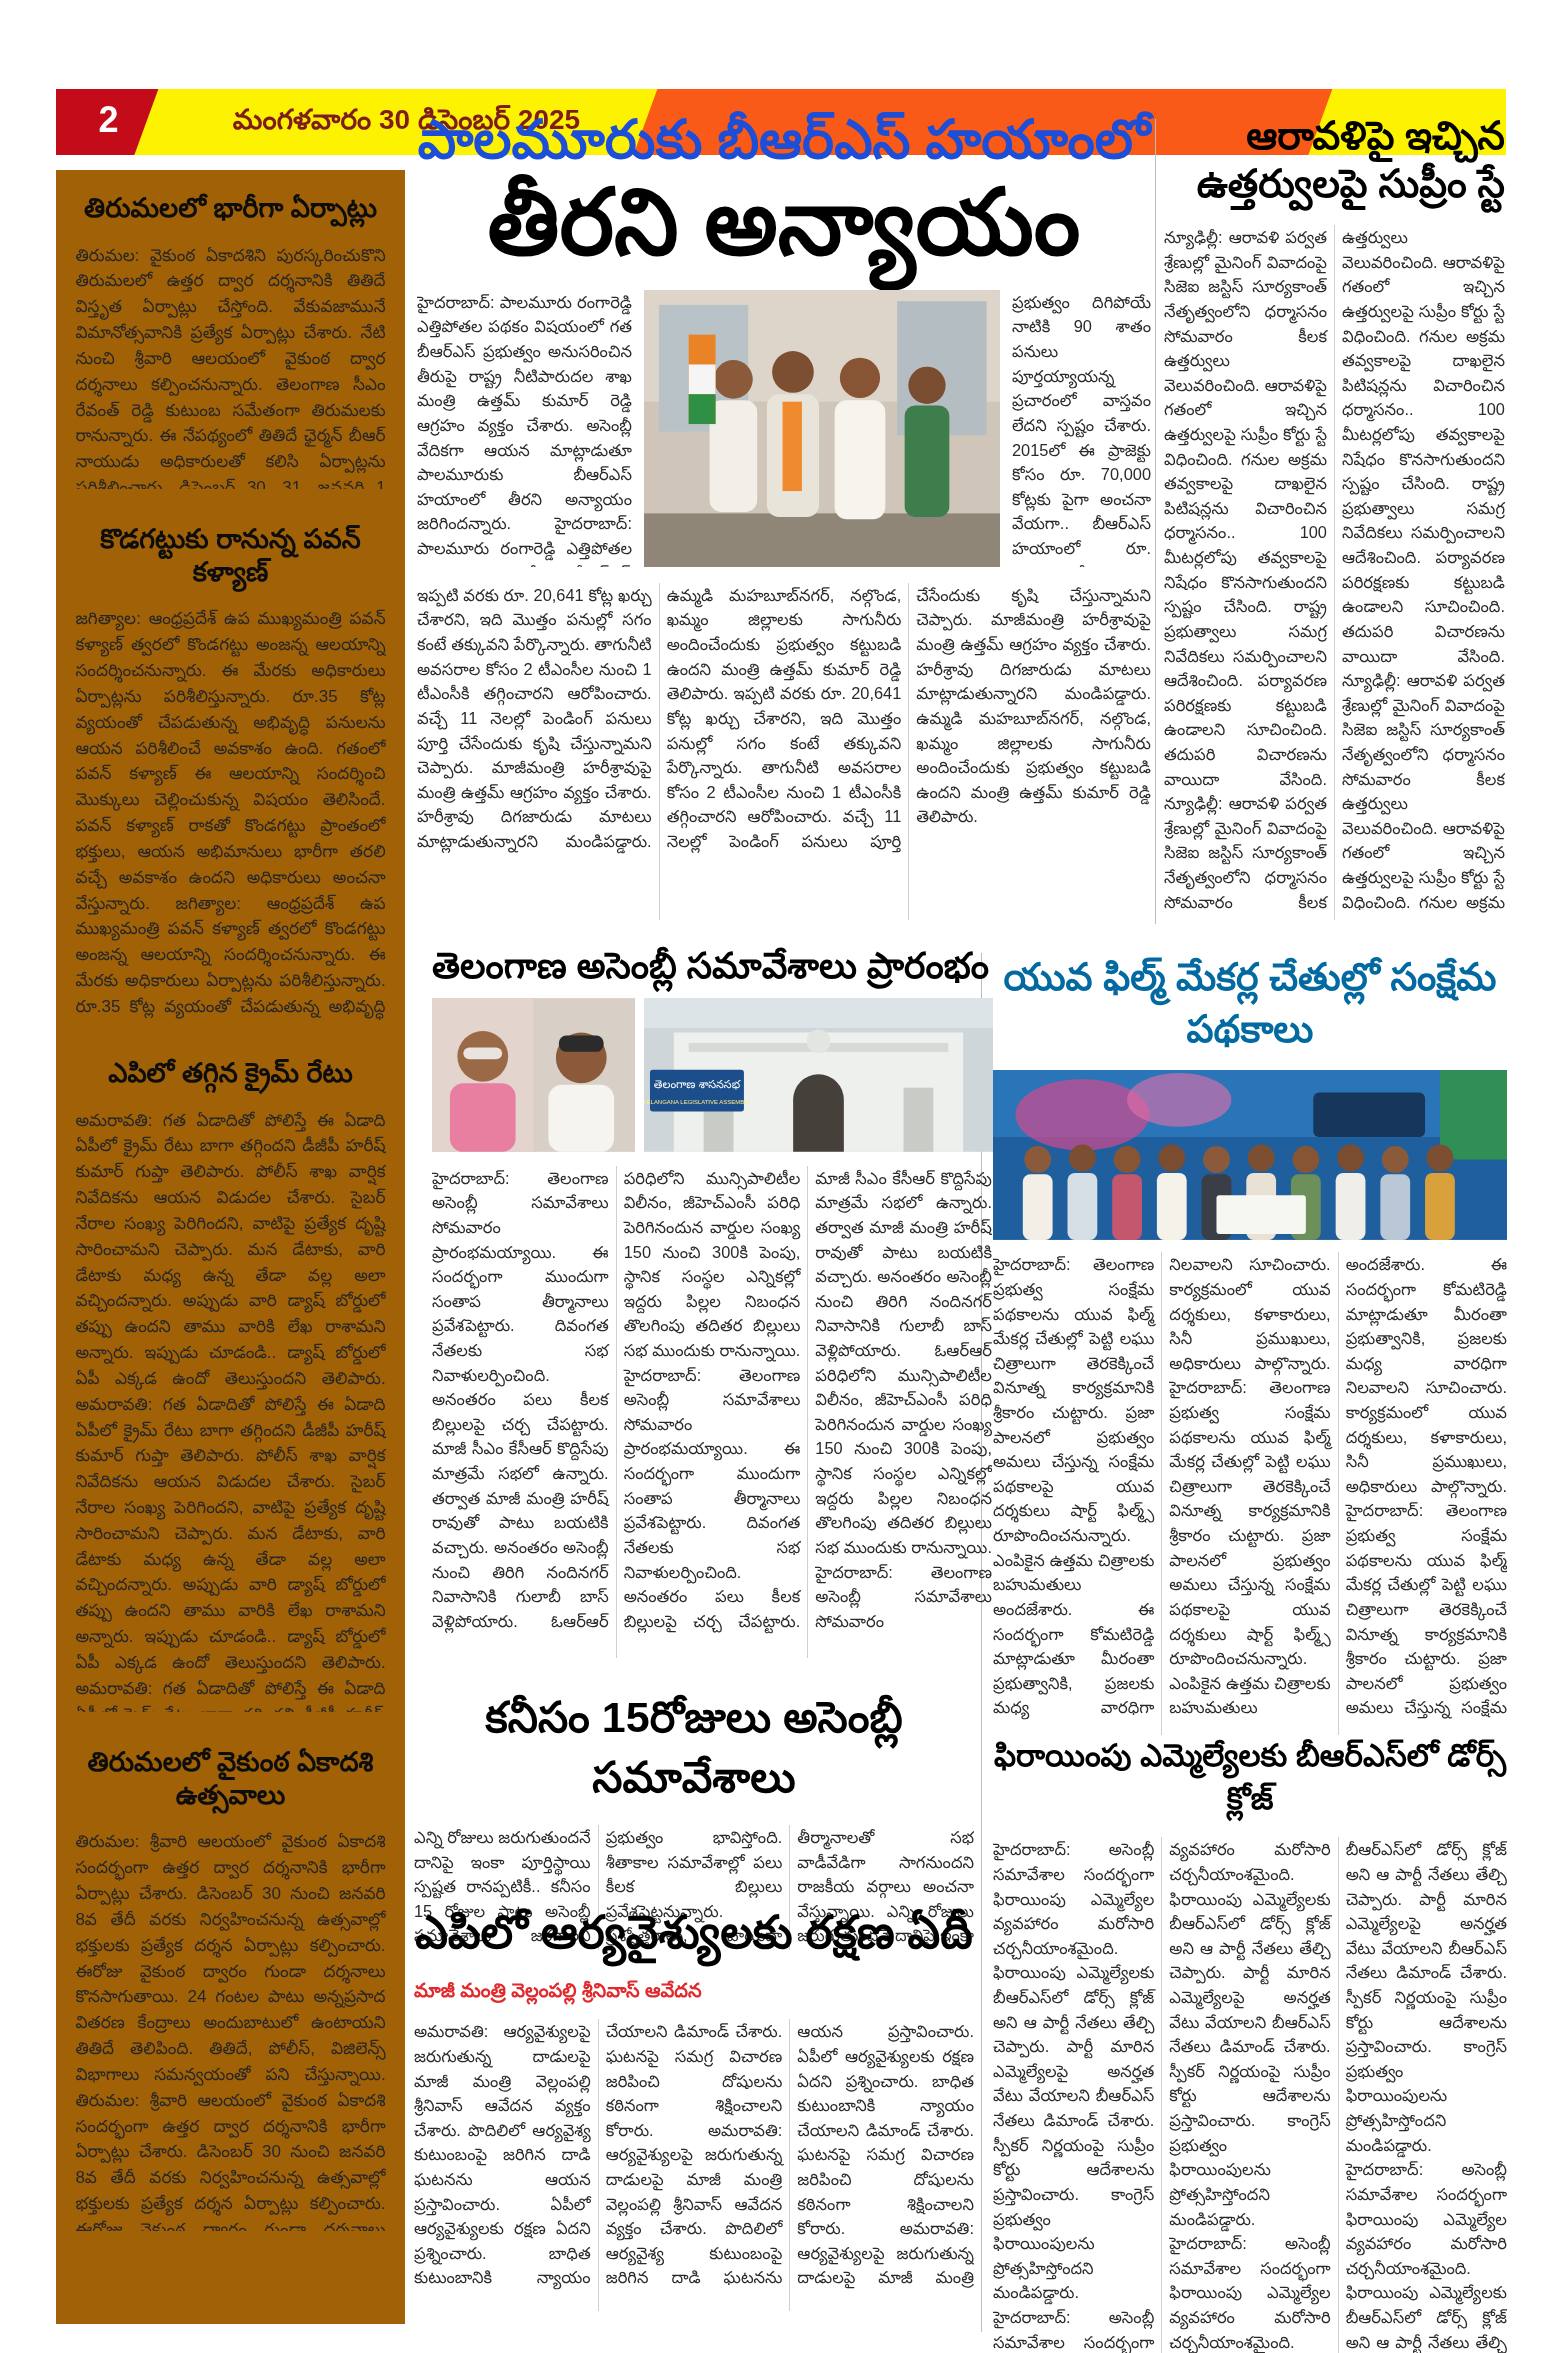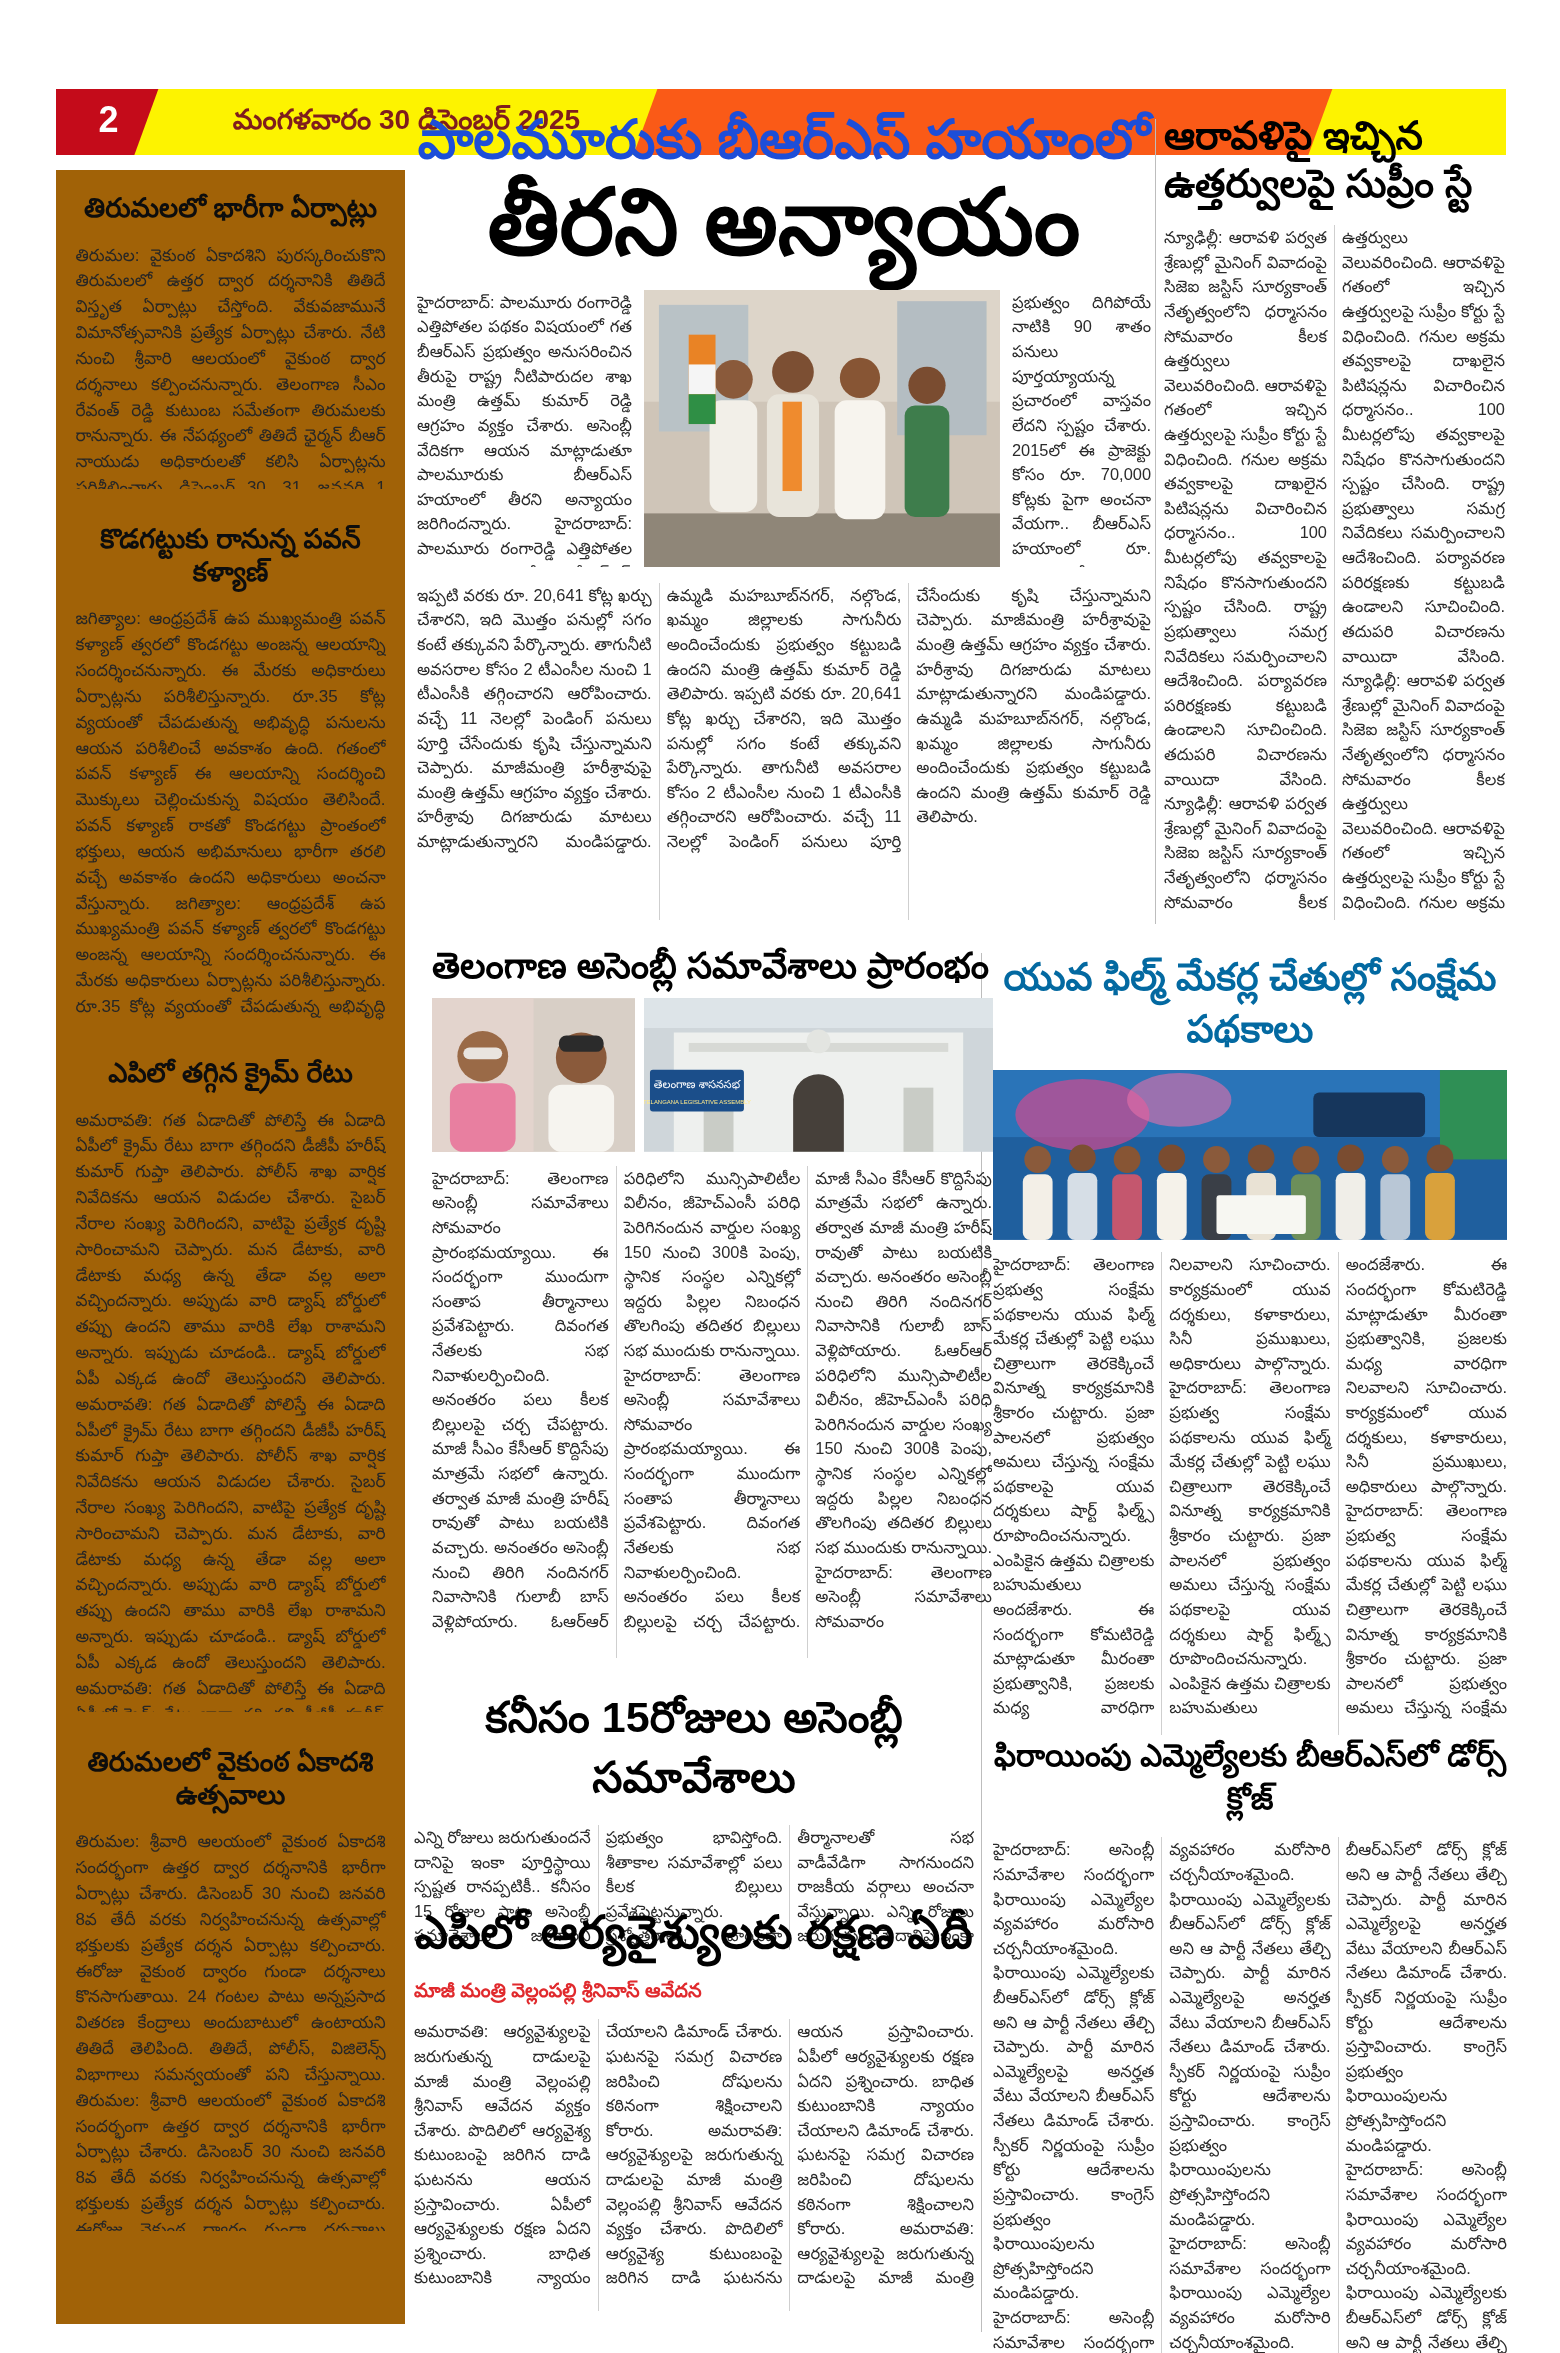--- a/index.html
+++ b/index.html
@@ -30,21 +30,21 @@
   .lead-kicker{font-size:54px;font-weight:bold;text-align:center;color:#1d4ed8;line-height:1.1;}
   .lead-head{font-size:92px;font-weight:bold;text-align:center;color:#000;line-height:1.05;margin-top:4.5px;}
   .lead-row1{display:flex;margin-top:19.4px;gap:12px;}
   .lead-c1{width:215px;height:277px;}
   .lead-photo{width:356px;height:277px;flex:none;}
   .lead-c3{width:139px;height:277px;}
   .lead-row2{margin-top:16px;height:337px;}
   
   .vrule{width:0.7px;background:#bdbdbd;}
   .supreme{left:1164px;top:112px;width:341px;}
-  .sup-title{font-size:39px;font-weight:bold;text-align:left;line-height:1.22;color:#000;}
+  .sup-title{font-size:39px;font-weight:bold;text-align:right;line-height:1.22;color:#000;}
   .sup-body{margin-top:18px;height:695px;}
   
   .assembly{left:432px;top:945px;width:560px;}
   .sec-title{font-size:36px;font-weight:bold;color:#000;line-height:1.15;}
   .asm-photos{display:flex;gap:9px;margin-top:12px;}
   .asm-body{margin-top:13.4px;height:492px;}
   .film{left:993px;top:956px;width:514px;}
   .film-title{font-size:38px;font-weight:bold;text-align:center;color:#0369a1;}
   .film-photo{width:514px;height:170px;margin-top:10.4px;}
   .film-body{margin-top:12px;height:483px;}

